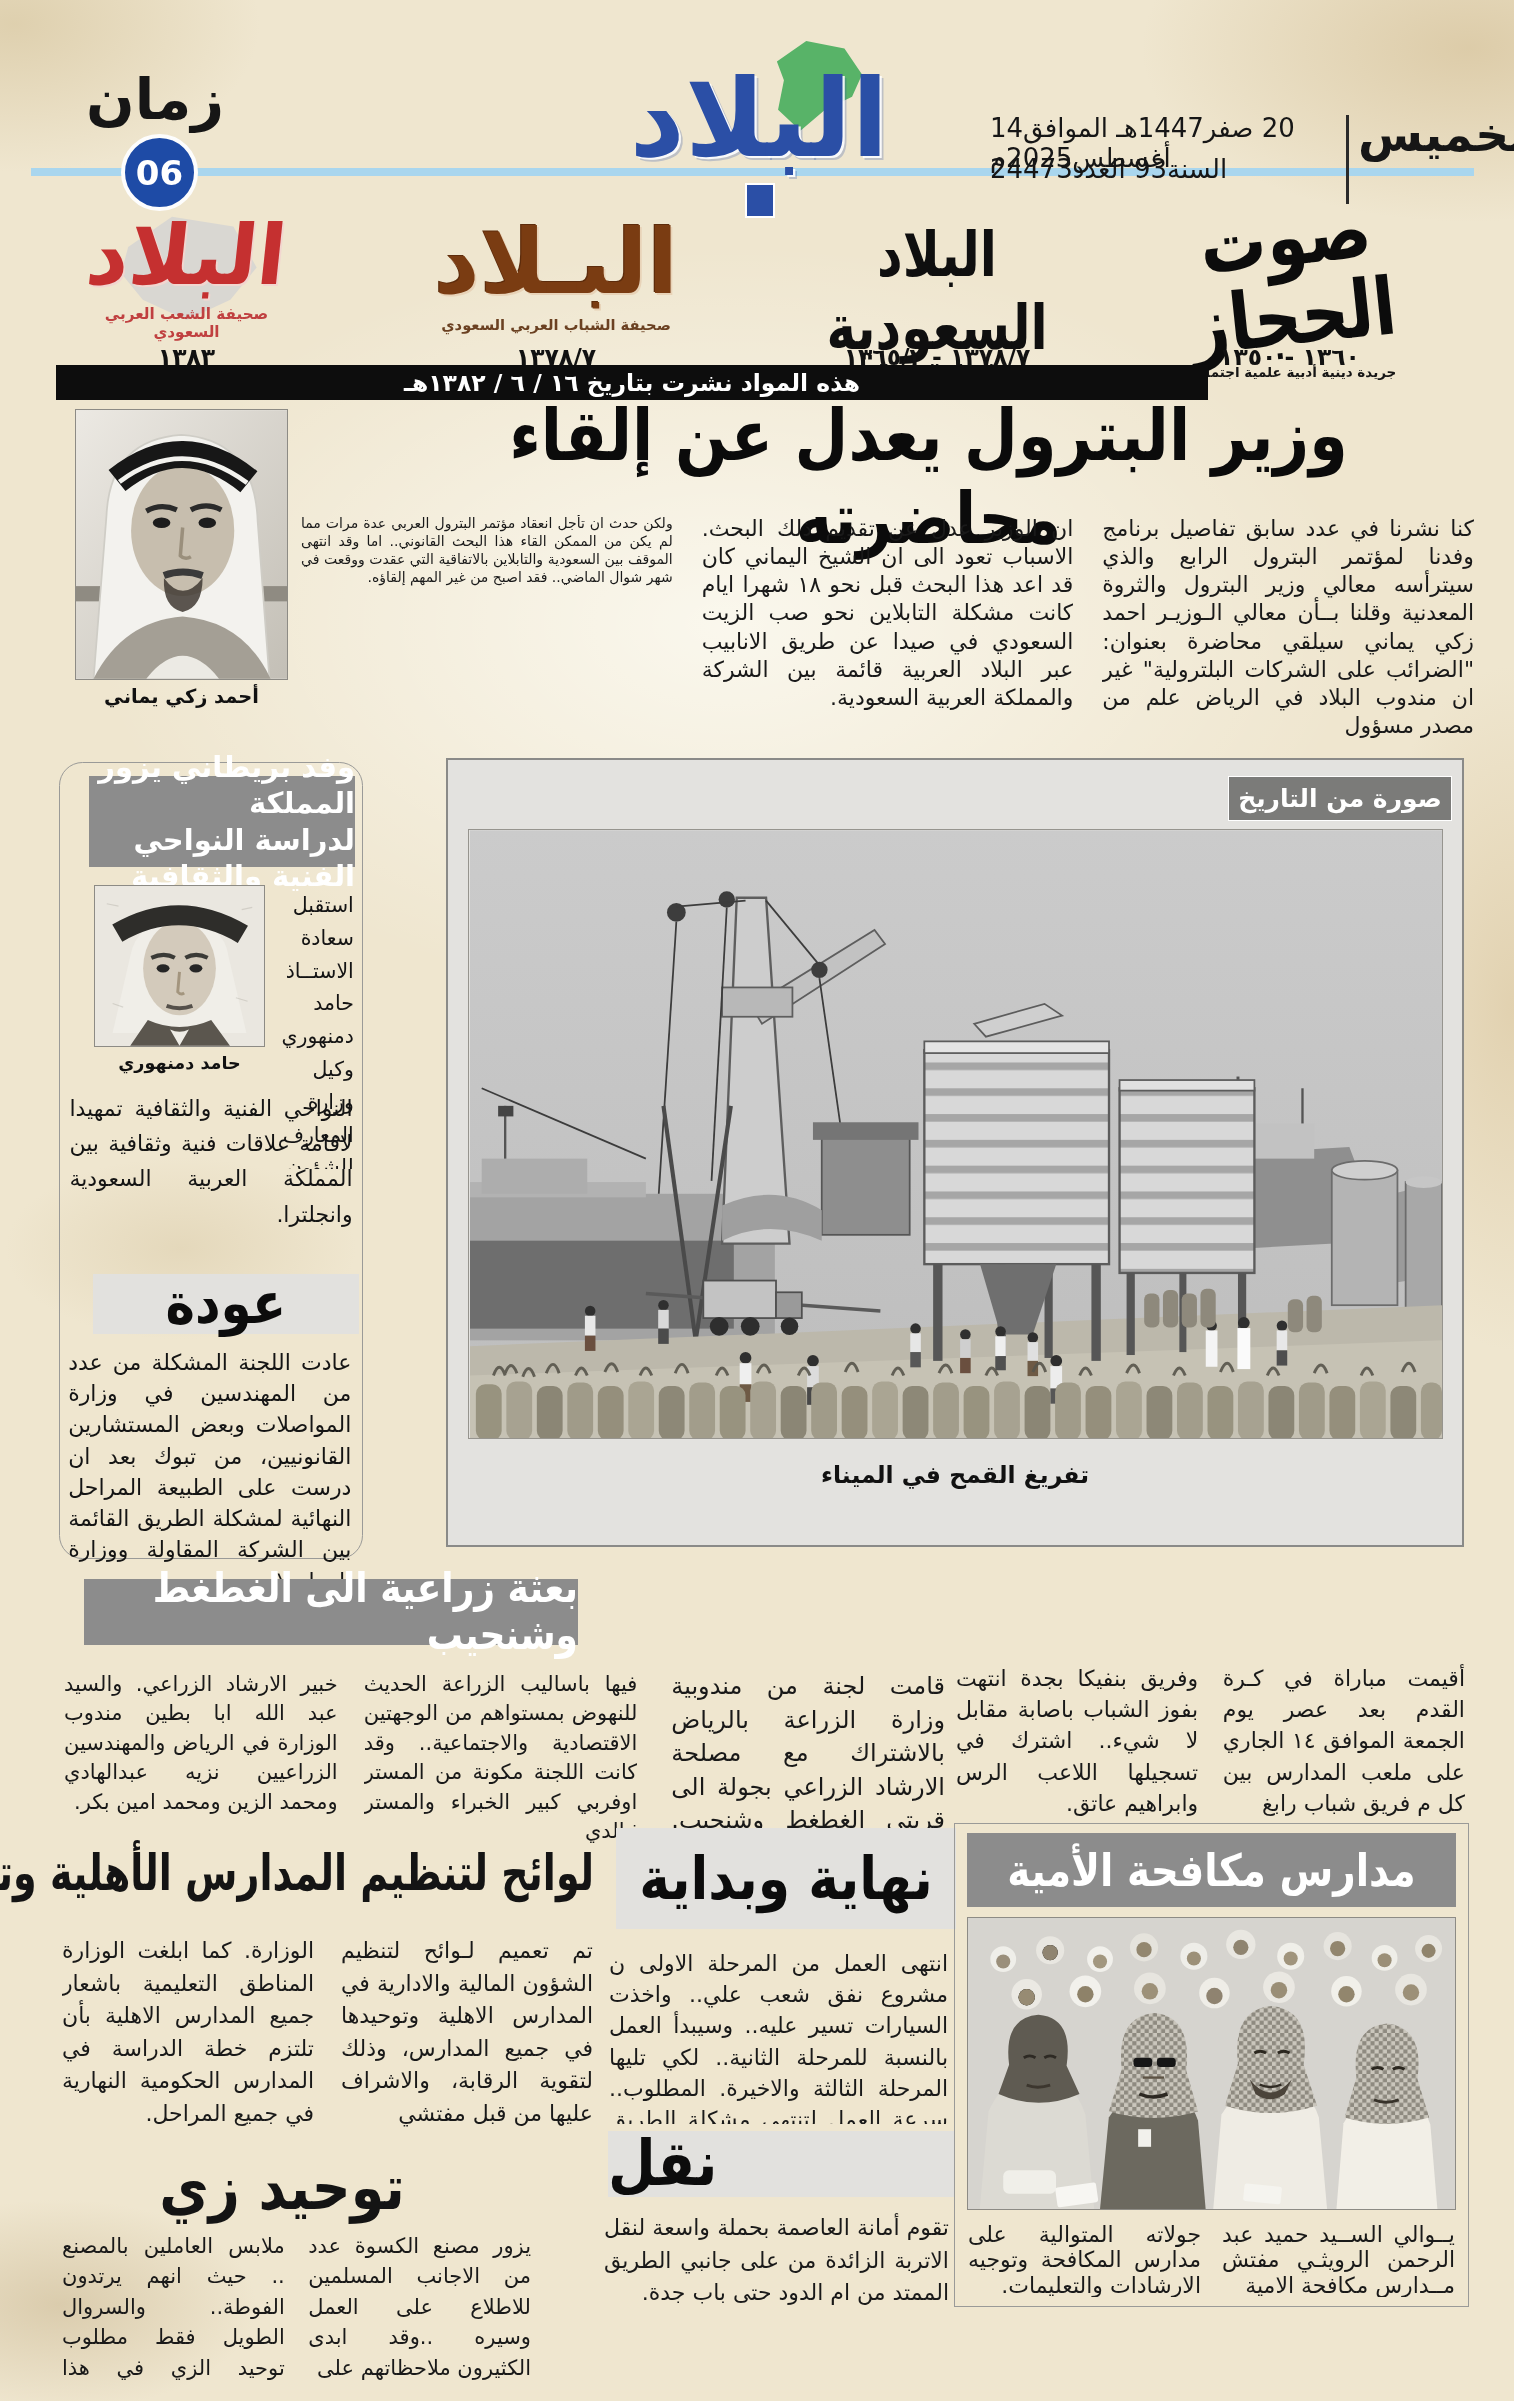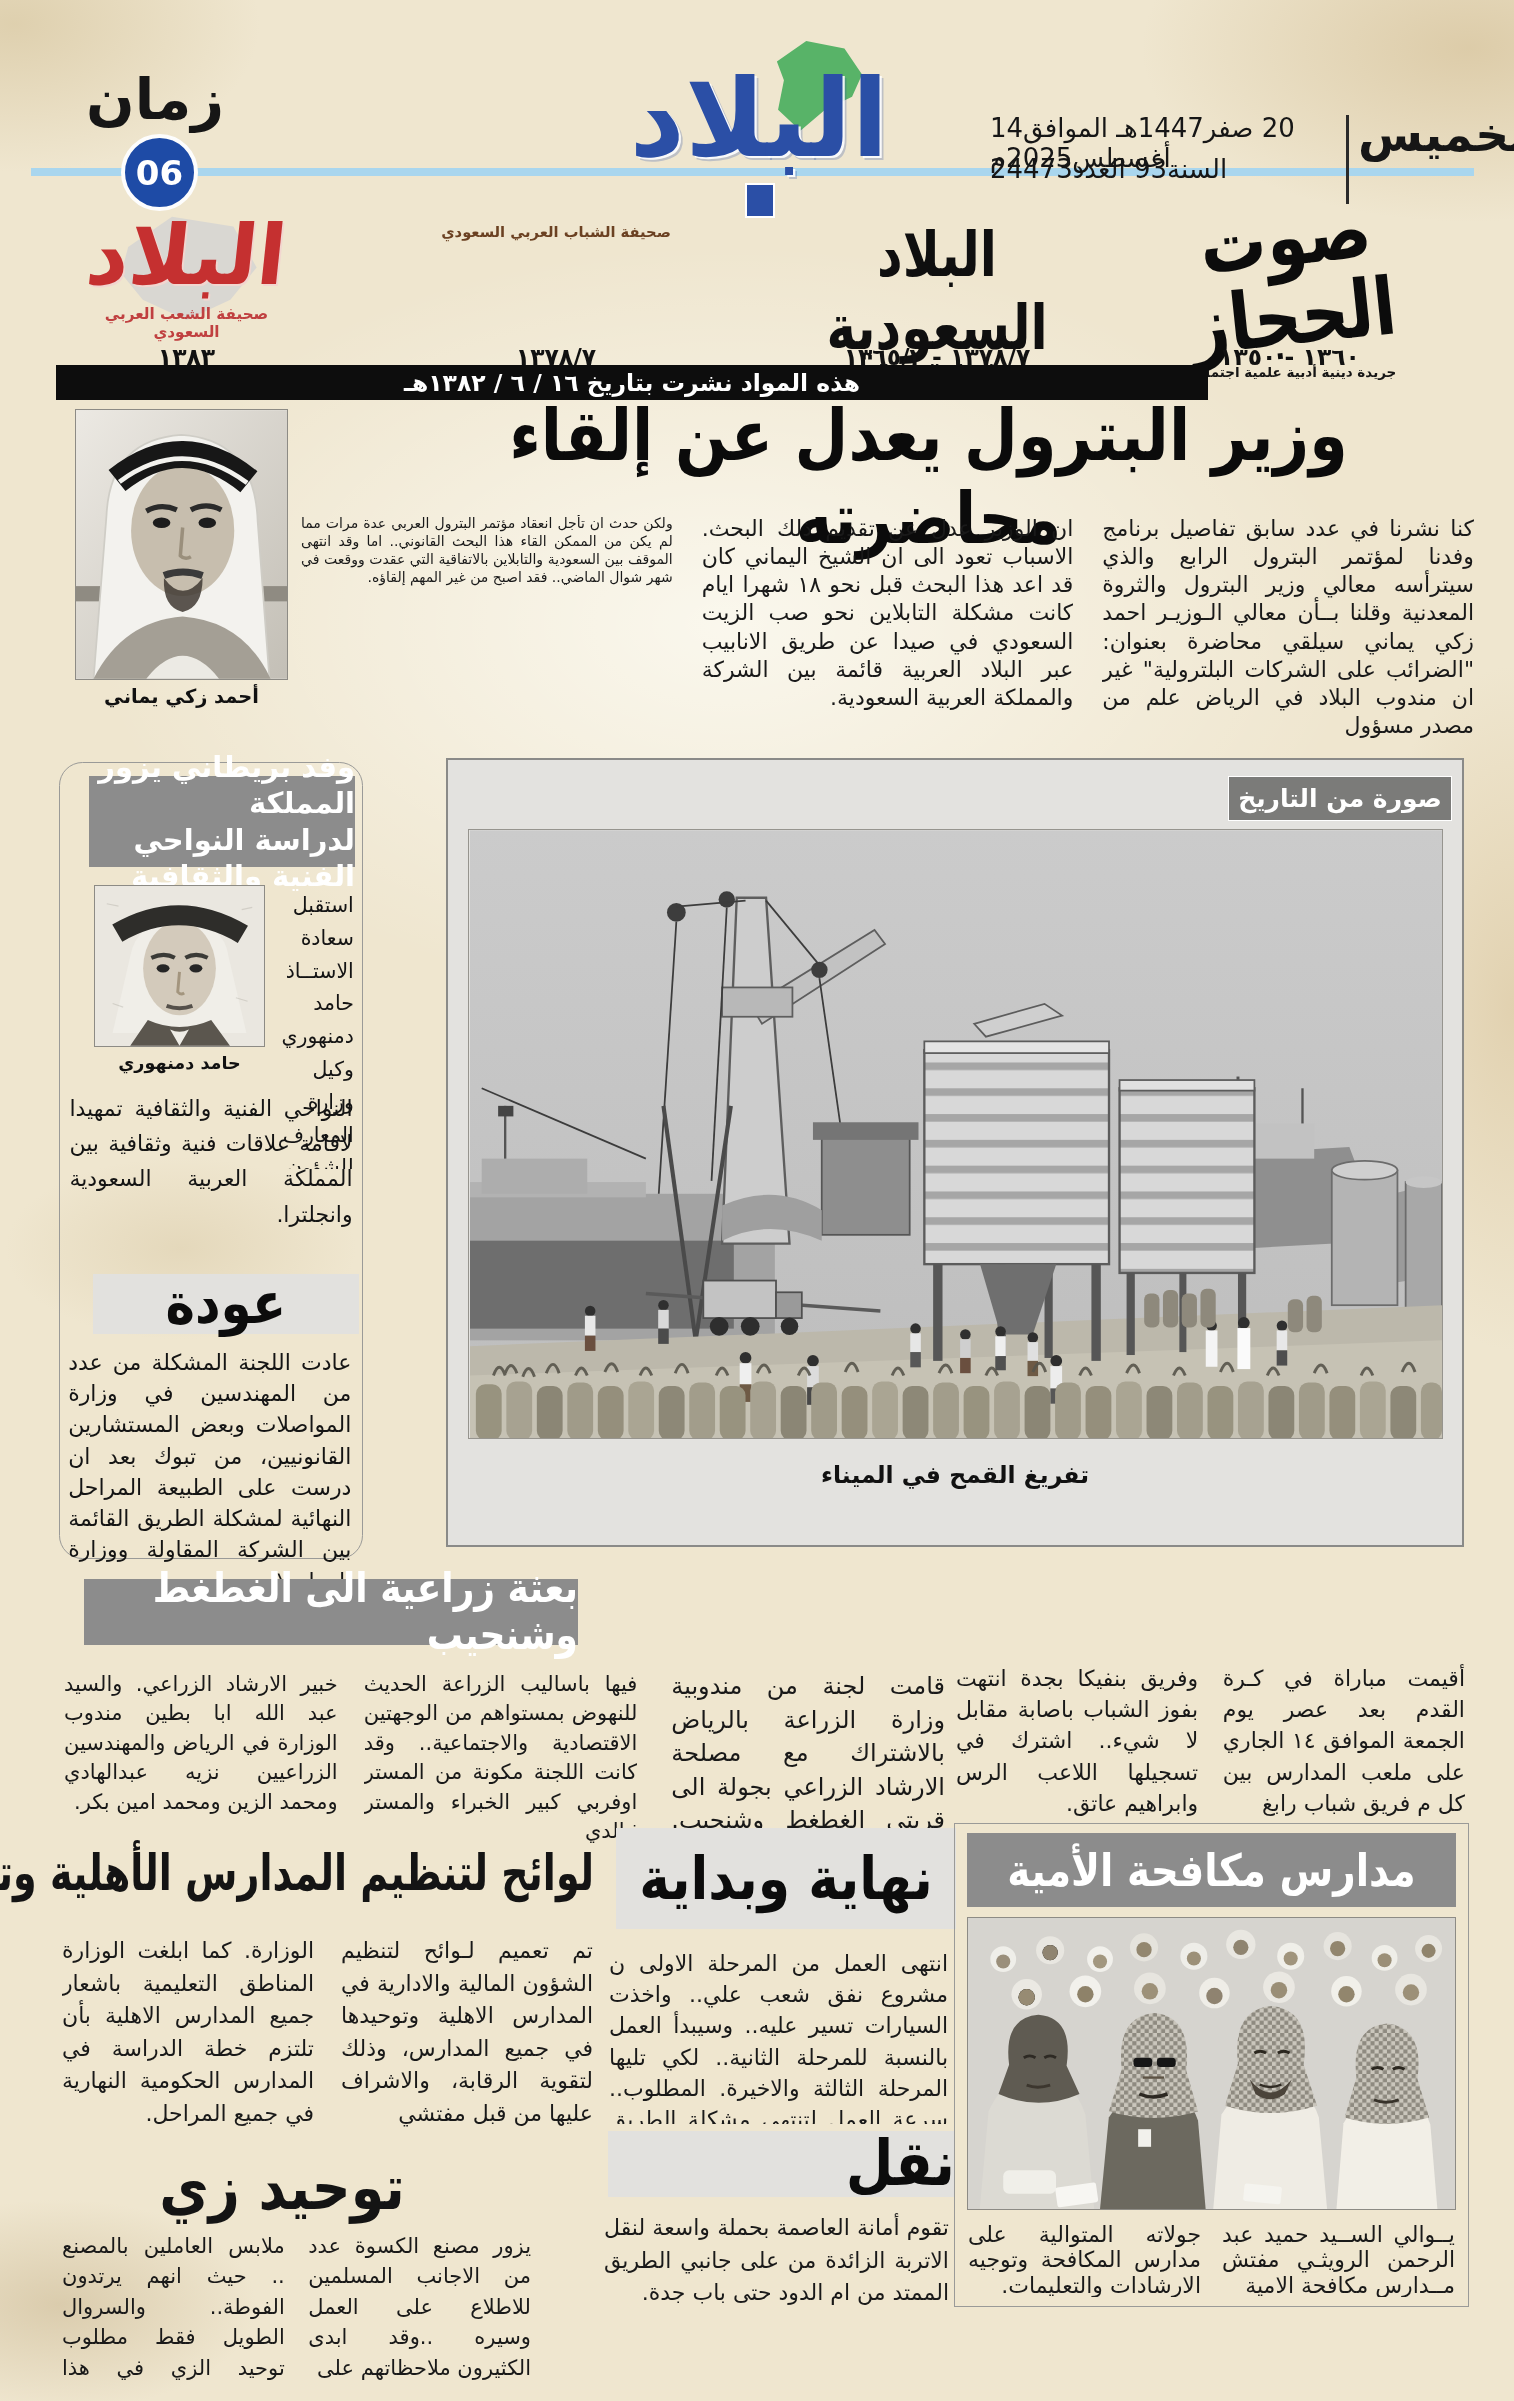--- a/index.html
+++ b/index.html
@@ -56,20 +56,21 @@
   <div class="abs" style="left:76px;top:212px;width:223px;height:147px;text-align:center;">
     <svg class="abs" style="left:41px;top:0;" width="147" height="111" viewBox="0 0 250 190">
       <polygon points="20,60 95,8 200,25 240,95 195,150 120,185 45,150 8,105" fill="#d9d7d2"></polygon>
     </svg>
     <div style="position:relative;font-size:83px;font-weight:900;color:#c53030;transform:skewX(-6deg);line-height:1.05;text-shadow:1.8px 1.8px 0 #f2d6d0;">البلاد</div>
     <div style="position:relative;font-size:15.2px;font-weight:bold;color:#c04040;margin-top:5.9px;">صحيفة الشعب العربي السعودي</div>
   </div>
   <div class="abs cap" style="left:76px;top:343px;width:223px;font-size:23.5px;">١٣٨٣</div>
 
   <div class="abs" style="left:387px;top:216px;width:340px;height:141px;text-align:center;">
+    <div style="font-size:89px;font-weight:900;color:#7a3c12;line-height:1.05;text-shadow:1.8px 1.8px 0 #e8d3b8, -1.2px -1.2px 0 #5d2c0c;">البـلاد</div>
     <div style="font-size:14.7px;font-weight:bold;color:#6b4122;margin-top:7px;">صحيفة الشباب العربي السعودي</div>
   </div>
   <div class="abs cap" style="left:387px;top:343px;width:340px;font-size:23.5px;">١٣٧٨/٧</div>
 
   <div class="abs" style="left:774px;top:220px;width:328px;height:135px;text-align:center;">
     <div style="font-size:50px;font-weight:900;color:#0f0f0f;line-height:1.15;transform:scaleY(1.25);transform-origin:top;">البلاد السعودية</div>
     <div style="font-size:14px;font-weight:bold;color:#1a1a1a;margin-top:27px;">صحيفة الشباب العربي السعودي</div>
   </div>
   <div class="abs cap" style="left:774px;top:343px;width:328px;font-size:23.5px;">١٣٧٨/٧ - ١٣٦٥/٢</div>
 
@@ -393,21 +394,21 @@
   <div class="abs col-text" style="left:610px;top:1948px;width:339px;height:176px;font-size:22px;line-height:1.42;">انتهى العمل من المرحلة الاولى ن مشروع نفق شعب علي.. واخذت السيارات تسير عليه.. وسيبدأ العمل بالنسبة للمرحلة الثانية.. لكي تليها المرحلة الثالثة والاخيرة. المطلوب.. سرعة العمل لتنتهي مشكلة الطريق سريعا.</div>
 
   <div class="abs" style="left:135px;top:2157px;width:296px;text-align:center;">
     <span class="cond-sm" style="font-size:54px;font-weight:900;">توحيد زي</span>
   </div>
   <div class="abs cols" style="left:63px;top:2231px;width:469px;height:158px;gap:23.5px;">
     <div class="col-text" style="flex:1;font-size:21px;line-height:1.45;">يزور مصنع الكسوة عدد من الاجانب المسلمين للاطلاع على العمل وسيره ..وقد ابدى الكثيرون ملاحظاتهم على</div>
     <div class="col-text" style="flex:1;font-size:21px;line-height:1.45;">ملابس العاملين بالمصنع .. حيث انهم يرتدون الفوطة.. والسروال الطويل فقط مطلوب توحيد الزي في هذا المصنع .</div>
   </div>
 
-  <div class="abs ltgray" style="left:609px;top:2131px;width:347px;height:66px;display:flex;align-items:center;justify-content:flex-start;">
+  <div class="abs ltgray" style="left:609px;top:2131px;width:347px;height:66px;display:flex;align-items:center;justify-content:flex-end;">
     <span class="cond-sm" style="font-size:55px;font-weight:900;color:#0c0c0c;">نقل</span>
   </div>
   <div class="abs col-text" style="left:605px;top:2212px;width:345px;height:135px;font-size:22px;line-height:1.48;">تقوم أمانة العاصمة بحملة واسعة لنقل الاتربة الزائدة من على جانبي الطريق الممتد من ام الدود حتى باب جدة.</div>
 
   <div class="abs boxframe" style="left:955px;top:1823px;width:513px;height:482px;">
     <div class="graybox" style="position:absolute;left:11.7px;right:11.7px;top:9.4px;height:74px;">
       <span class="cond-sm" style="font-size:39px;font-weight:900;">مدارس مكافحة الأمية</span>
     </div>
 
     <div class="abs photo-frame" style="left:11.7px;top:93px;width:489px;height:293px;">

